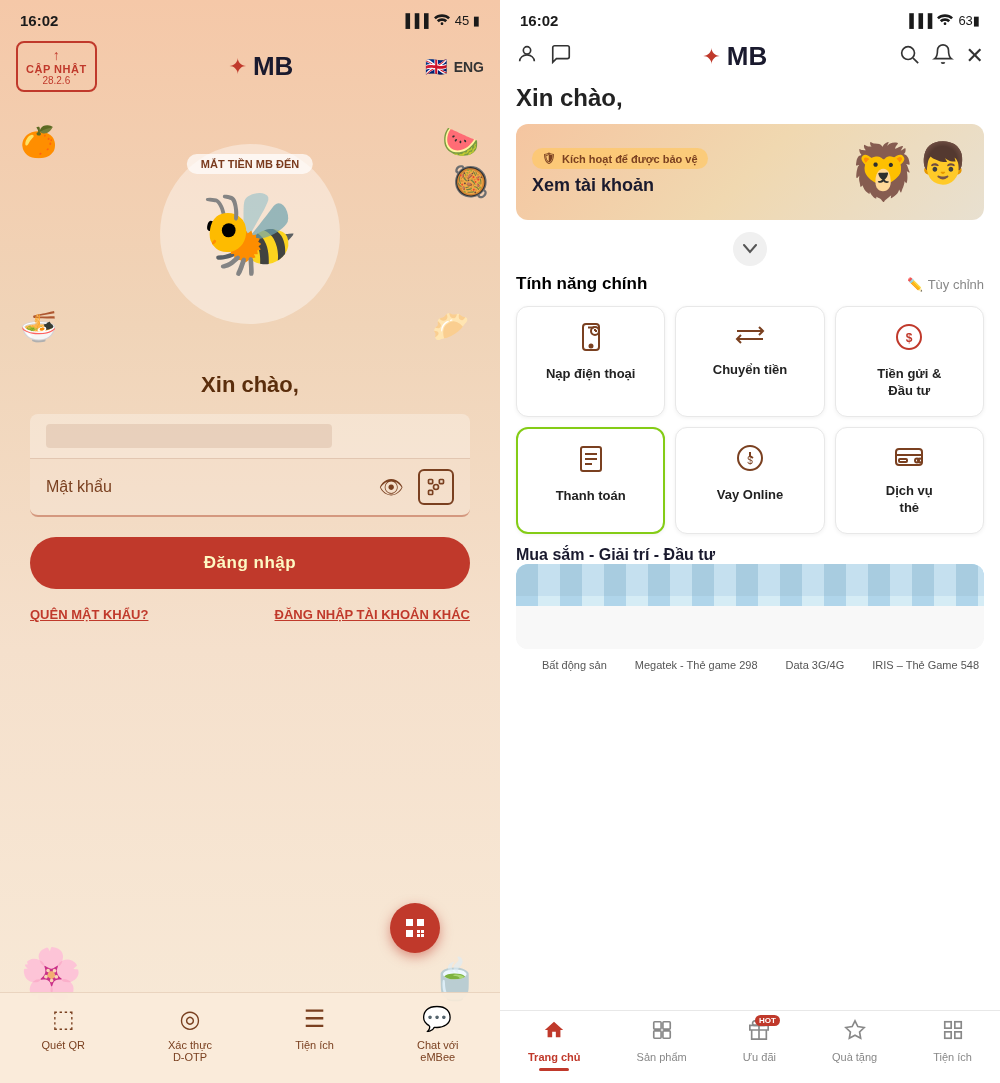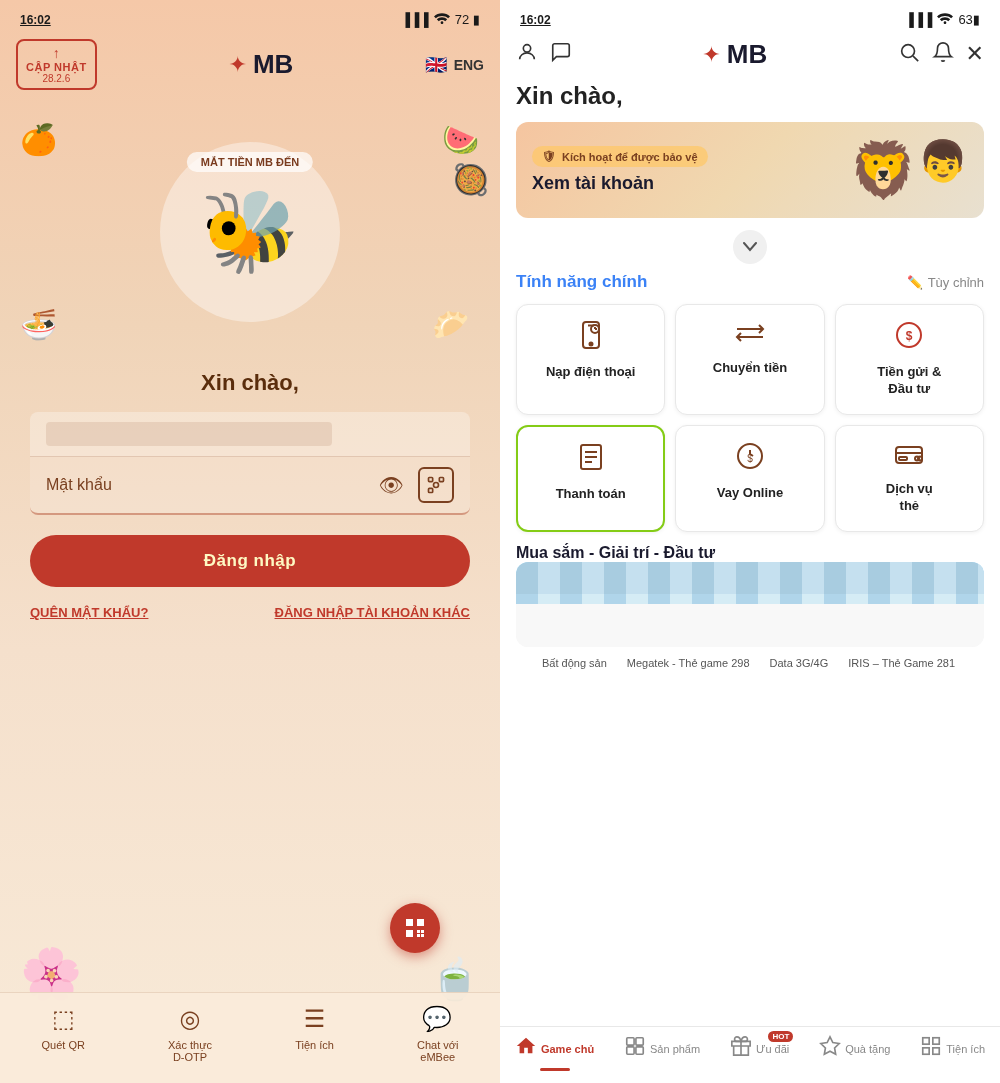--- a/index.html
+++ b/index.html
@@ -442,21 +442,21 @@
     .features-header {
       display: flex;
       justify-content: space-between;
       align-items: center;
       margin-bottom: 12px;
     }
 
     .tinh-nang-chinh {
       font-size: 17px;
       font-weight: 700;
-      color: #3b82f6;
+      color: #000000;
     }
 
     .tuy-chinh {
       display: flex;
       align-items: center;
       gap: 4px;
       font-size: 13px;
       color: #888;
       cursor: pointer;
     }
@@ -517,21 +517,21 @@
       position: relative;
       overflow: hidden;
       display: flex;
       align-items: flex-start;
       justify-content: center;
     }
 
     
     .category-tabs {
       display: flex;
-      gap: 0;
+      gap: 8px;
       padding: 6px 16px;
       overflow-x: auto;
       scrollbar-width: none;
     }
 
     .category-tab {
       flex-shrink: 0;
       padding: 4px 10px;
       font-size: 11px;
       color: #555;
@@ -546,21 +546,21 @@
       left: 0; right: 0;
       background: #fff;
       display: flex;
       justify-content: space-around;
       padding: 8px 0 20px;
       border-top: 1px solid #e8e8e8;
     }
 
     .nav-item-right {
       display: flex;
-      flex-direction: row;
+      flex-direction: column;
       align-items: center;
       gap: 4px;
       cursor: pointer;
       position: relative;
     }
 
     .nav-icon-right {
       font-size: 22px;
       color: #888;
     }
@@ -598,24 +598,23 @@
       left: 50%;
       transform: translateX(-50%);
       width: 30px;
       height: 3px;
       background: #c0392b;
       border-radius: 2px;
     }
 
     
     .status-time {
-      font-size: 12px;
+      font-size: 15px;
       font-weight: 700;
       color: #1a1a1a;
-      text-decoration: underline;
     }
 
     .status-icons {
       display: flex;
       align-items: center;
       gap: 5px;
       font-size: 13px;
       color: #1a1a1a;
     }
   </style>
@@ -627,21 +626,21 @@
   <div class="left-status-bar">
     <span class="status-time">16:02</span>
     <div class="status-icons">
       <span>▐▐▐</span>
       <span>
         <svg width="16" height="12" viewBox="0 0 24 18">
             <path d="M12 6C8.5 6 5.3 7.3 2.8 9.5L0 6.6C3.2 3.8 7.4 2 12 2s8.8 1.8 12 4.6L21.2 9.5C18.7 7.3 15.5 6 12 6zm0 6c-1.9 0-3.6.7-4.9 1.9L4.2 11C6.2 9.1 9 8 12 8s5.8 1.1 7.8 3L16.9 13.9C15.6 12.7 13.9 12 12 12zm0 6c-1.1 0-2-.9-2-2s.9-2 2-2 2 .9 2 2-.9 2-2 2z" fill="currentColor"></path>
           </svg>
       </span>
       <span>
-        <span>72</span>
+        <span>45</span>
         <span>▮</span>
       </span>
     </div>
   </div>
 
   <div class="left-top-bar">
     <div class="update-badge">
       <span class="arrow-up">↑</span>
       <span class="cap-nhat">CẬP NHẬT</span>
       <span class="version">28.2.6</span>
@@ -911,33 +910,33 @@
         <div style="width:100%; height:38px; background: repeating-linear-gradient(90deg, #a8cce0 0px, #a8cce0 22px, #c5e0ef 22px, #c5e0ef 44px); border-radius:12px 12px 0 0;"></div>
         <div style="position:absolute; top:32px; left:0; right:0; height:10px; background: repeating-linear-gradient(90deg, #b0d5ea 0px, #b0d5ea 22px, #d5ecf5 22px, #d5ecf5 44px);"></div>
       </div>
     </div>
 
     
     <div class="category-tabs">
       <span class="category-tab">Bất động sản</span>
       <span class="category-tab">Megatek - Thẻ game 298</span>
       <span class="category-tab">Data 3G/4G</span>
-      <span class="category-tab">IRIS – Thẻ Game 281</span>
+      <span class="category-tab">IRIS – Thẻ Game 548</span>
     </div>
   </div>
 
   <div class="bottom-nav-right">
 
     <div class="nav-item-right">
       <span class="nav-icon-right active">
         <svg width="22" height="22" viewBox="0 0 24 24" fill="#c0392b">
             <path d="M10 20v-6h4v6h5v-8h3L12 3 2 12h3v8z"></path>
           </svg>
       </span>
-      <span class="nav-label-right active">Game chủ</span>
+      <span class="nav-label-right active">Trang chủ</span>
       <div class="nav-active-line"></div>
     </div>
 
     <div class="nav-item-right">
       <span class="nav-icon-right">
         <svg width="22" height="22" viewBox="0 0 24 24" fill="none" stroke="#888" stroke-width="1.8">
             <rect x="3" y="3" width="8" height="8" rx="1"></rect>
             <rect x="13" y="3" width="8" height="8" rx="1"></rect>
             <rect x="3" y="13" width="8" height="8" rx="1"></rect>
             <rect x="13" y="13" width="8" height="8" rx="1"></rect>

